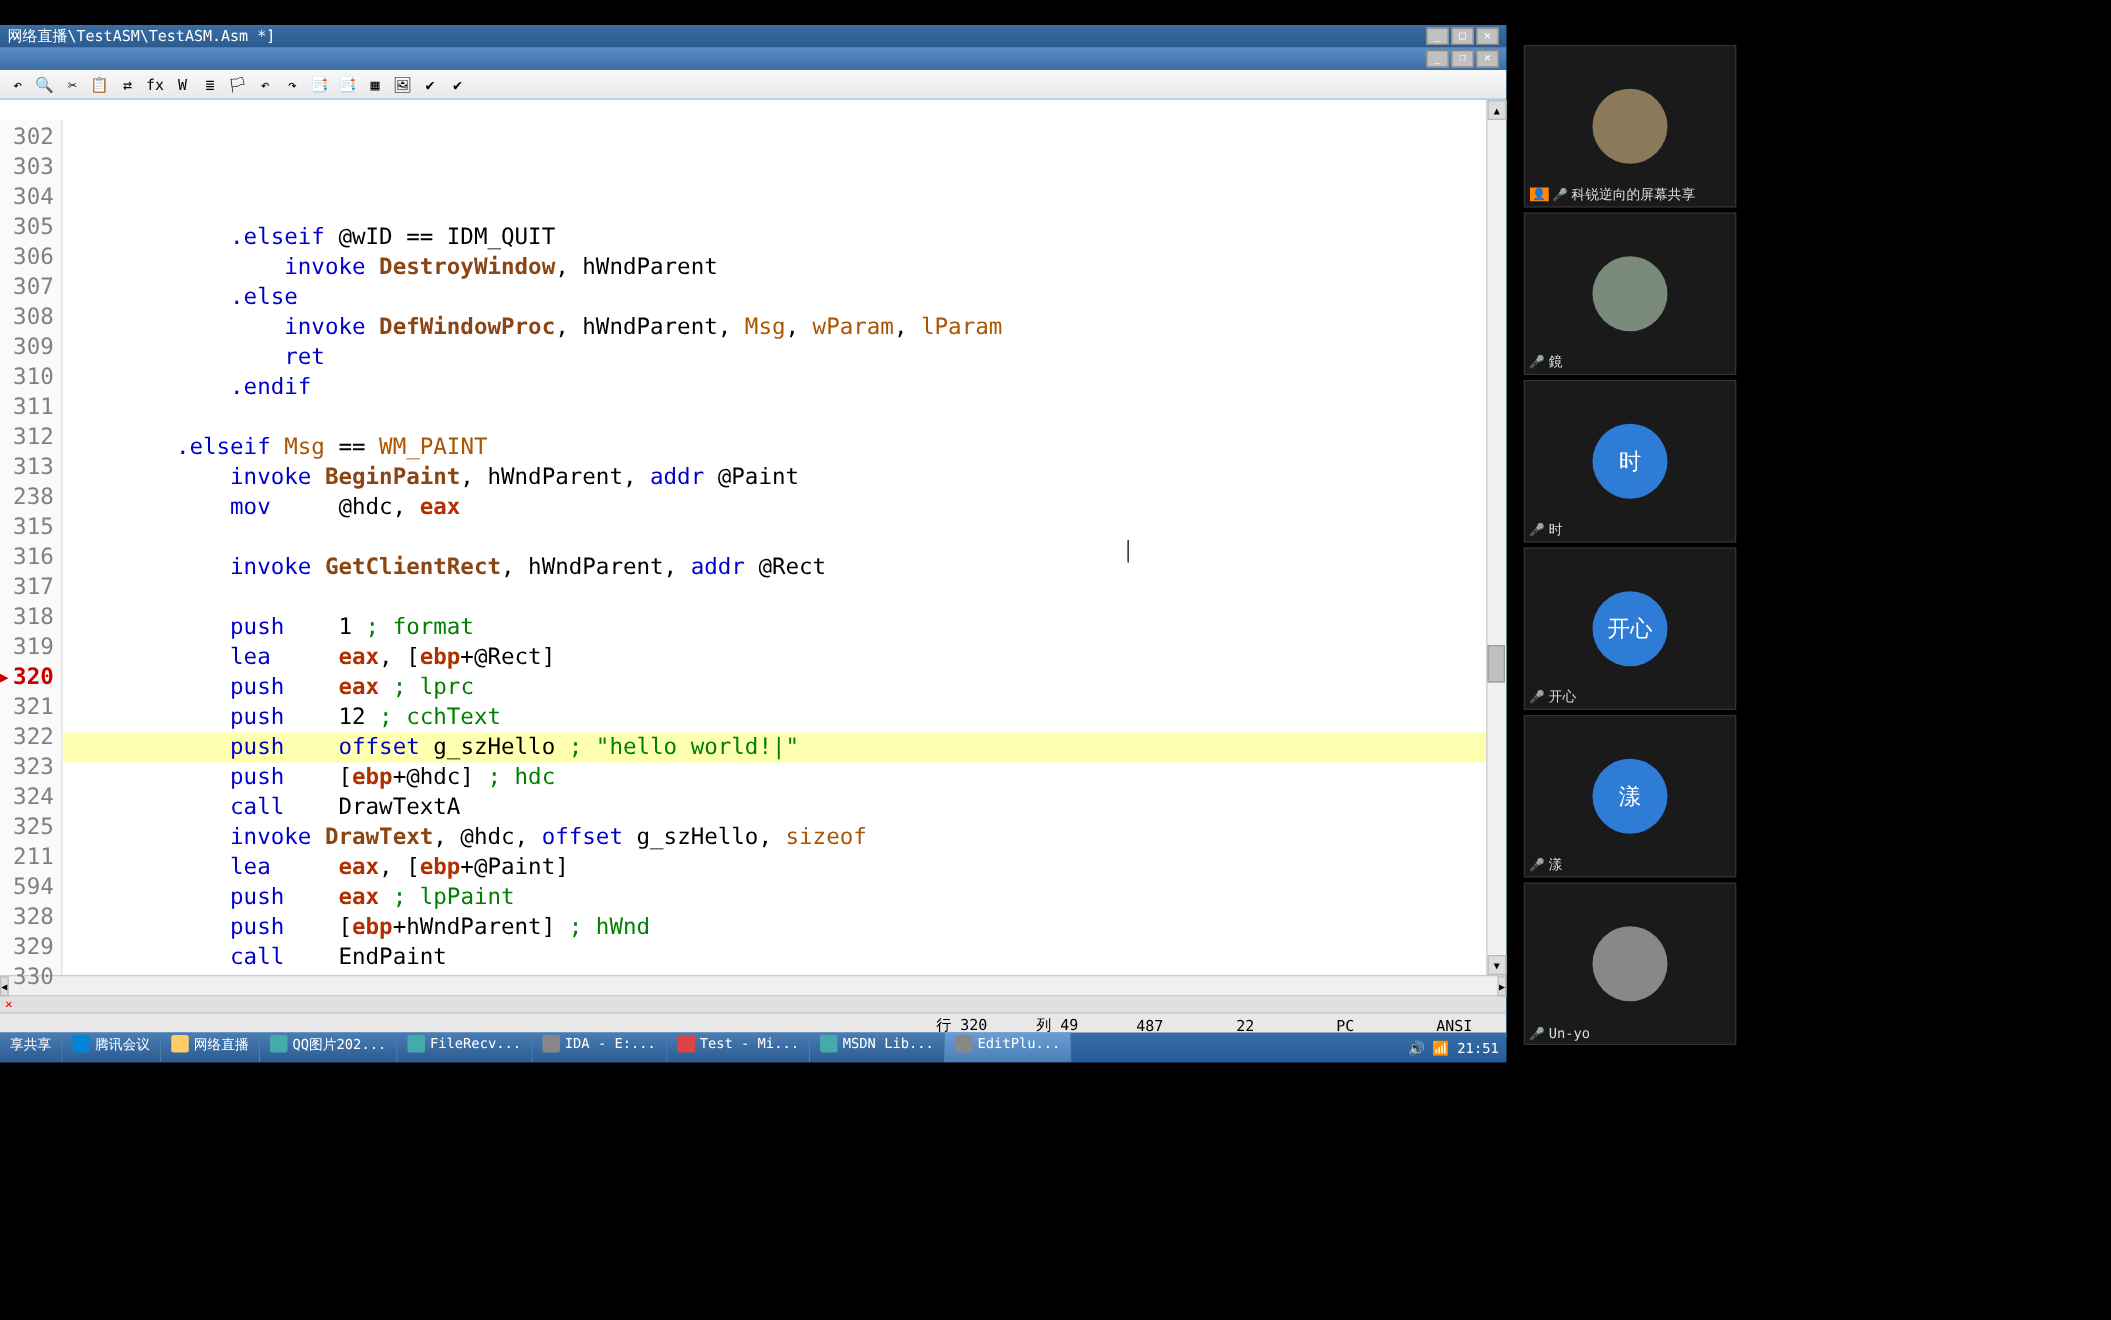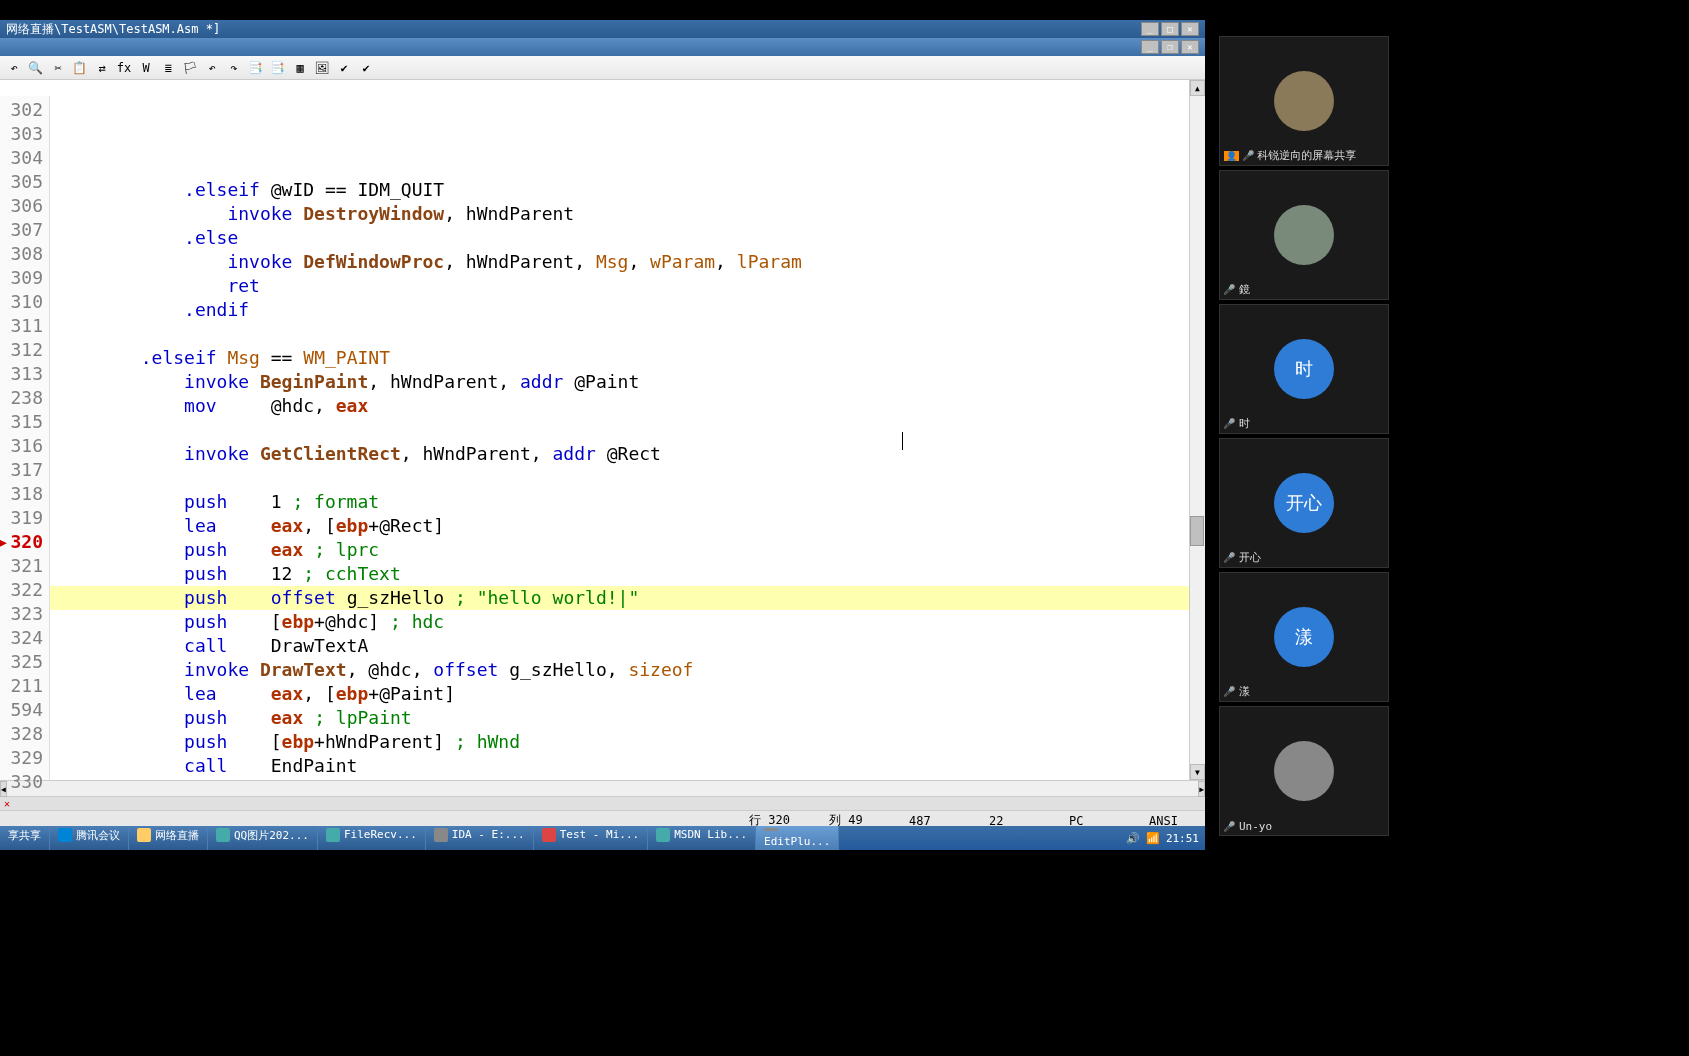--- a/index.html
+++ b/index.html
@@ -233,21 +233,21 @@
 }
 .task-item {
   padding: 2px 8px;
   border-right: 1px solid #4a7eb5;
   height: 100%;
   display: flex;
   gap: 4px;
   cursor: pointer;
   background: linear-gradient(to bottom, #4a7eb5, #2b5a8f);
 }
-.task-item.active { background: linear-gradient(to bottom, #6a9ed5, #4a7eb5); flex-direction: column; }
+.task-item.active { background: linear-gradient(to bottom, #6a9ed5, #4a7eb5); }
 .task-icon {
   width: 14px; height: 14px;
   background: #fc6;
   border-radius: 2px;
   display: inline-block;
 }
 .tray {
   margin-left: auto;
   display: flex;
   align-items: center;

